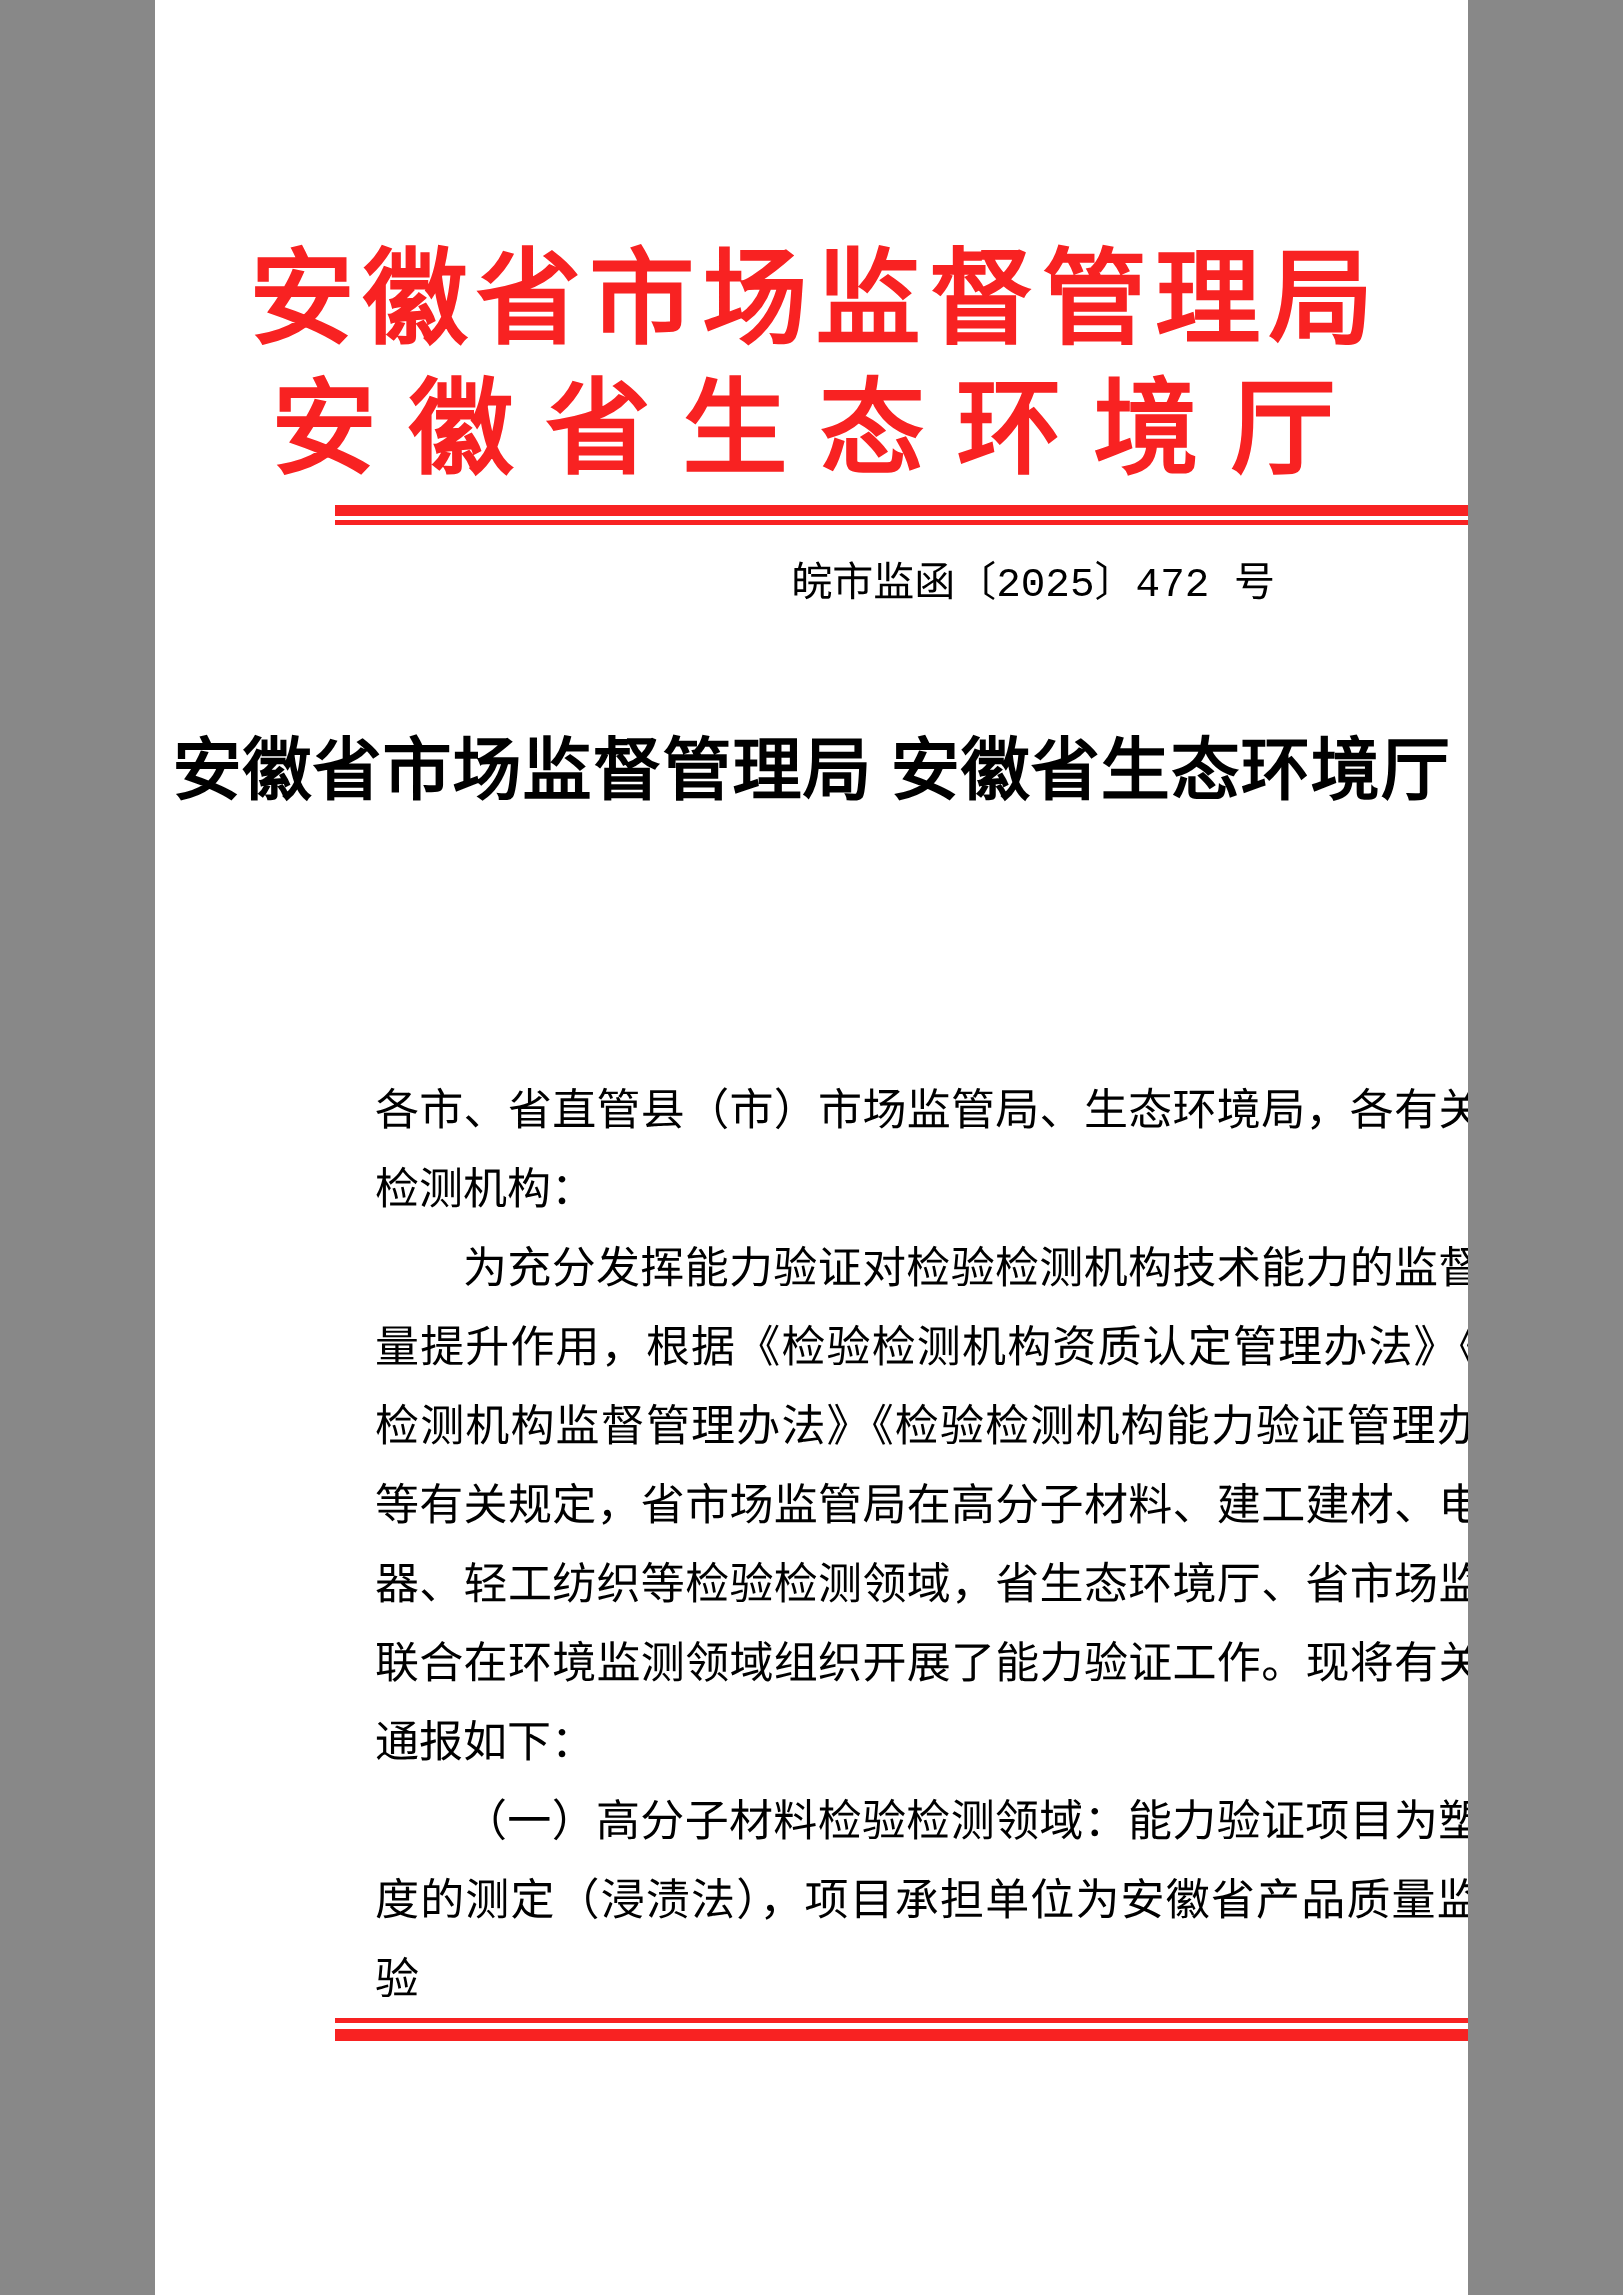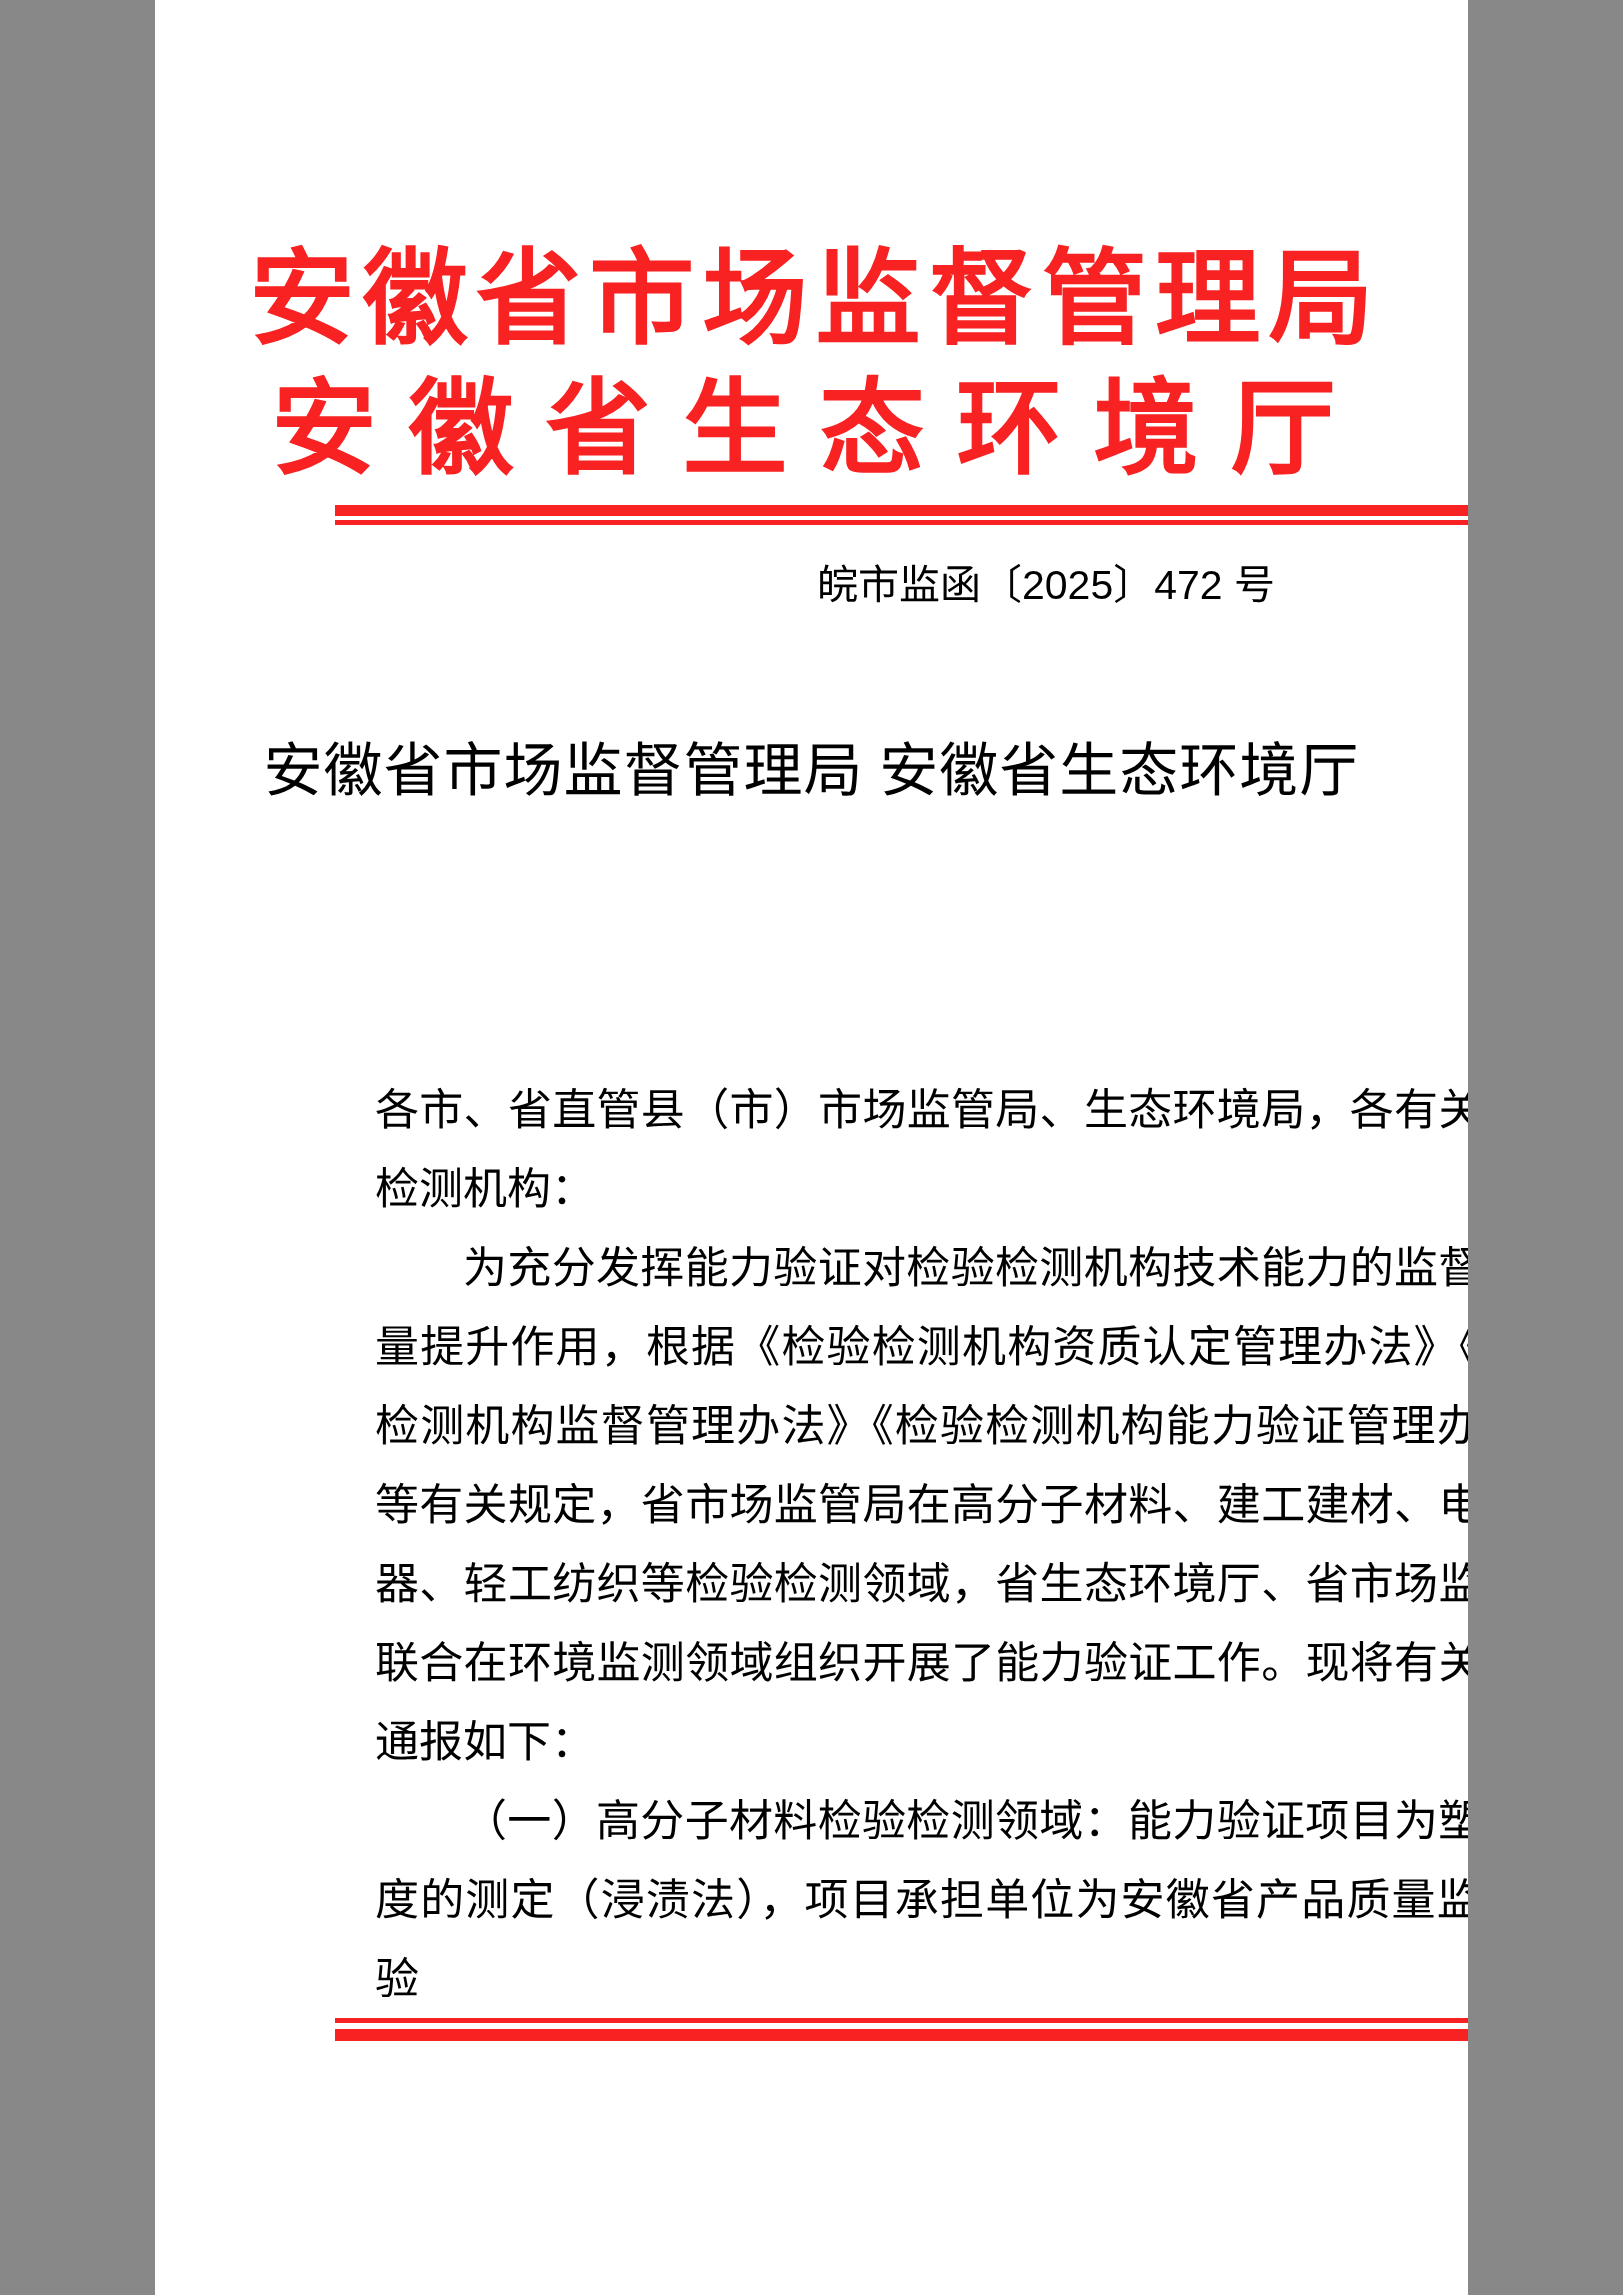--- a/index.html
+++ b/index.html
@@ -62,36 +62,36 @@
   .rule-bottom { top: 2018px; }
   .rule-bottom .bar-thin  { height: 4.6px;  background: var(--accent); }
   .rule-bottom .bar-gap   { height: 6.1px; }
   .rule-bottom .bar-thick { height: 12.3px; background: var(--accent); }
 
   
   .doc-number {
     position: absolute;
     top: 561px;
     right: 193px;
-    font-family: Liberation Sans, sans-serif;
+    font-family: Liberation Mono, monospace;
     font-size: 41px;
     line-height: 1.2;
     white-space: nowrap;
   }
 
   
   .doc-title {
     position: absolute;
     top: 730px;
     left: 0;
     right: 0;
     text-align: center;
     font-family: var(--serif);
-    font-weight: normal;
-    font-size: 59px;
+    font-weight: bold;
+    font-size: 69px;
     line-height: 83px;
     letter-spacing: 1px;
   }
 
   
   .doc-body {
     position: absolute;
     top: 1071px;
     left: 220px;
     width: 1196px;

